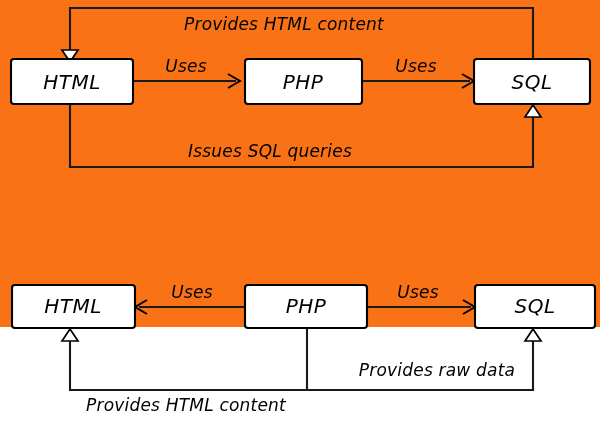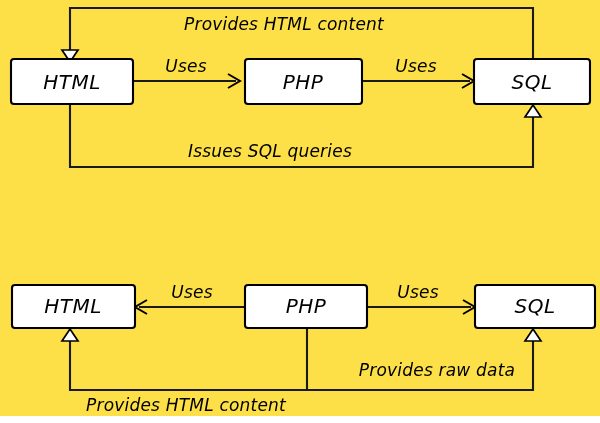--- a/index.html
+++ b/index.html
@@ -9,22 +9,22 @@
   }
   body {
     width: 600px;
     height: 423px;
     font-family: "DejaVu Sans", sans-serif;
     overflow: hidden;
   }
   #canvas-wrap {
     position: relative;
     width: 600px;
-    height: 416px;
-    background: #fde047;
+    height: 327px;
+    background: #f97316;
   }
   svg.diagram-svg {
     position: absolute;
     top: 0;
     left: 0;
     width: 600px;
     height: 423px;
     display: block;
   }
   .node-box {

